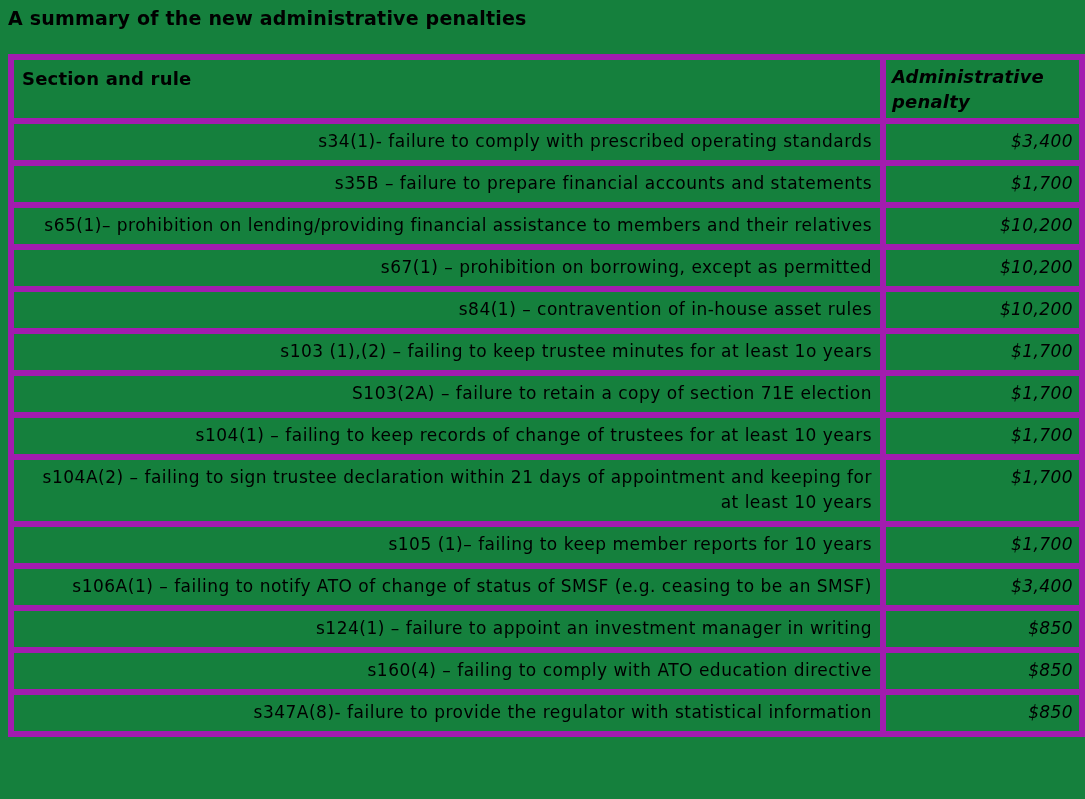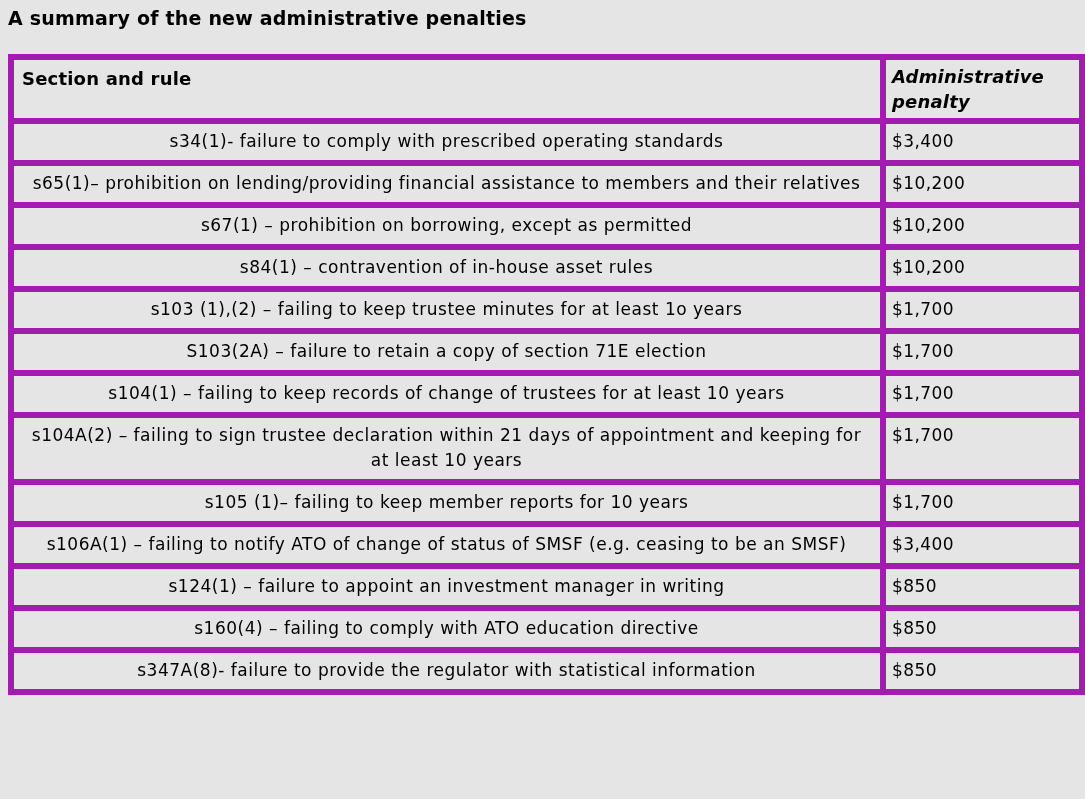--- a/index.html
+++ b/index.html
@@ -6,21 +6,21 @@
     html, body {
       margin: 0;
       padding: 0;
       background: #ffffff;
       color: #000000;
       font-family: "DejaVu Sans", "Liberation Sans", sans-serif;
     }
     .page {
       width: 1085px;
       height: 799px;
-      background: #e5e5e5;
+      background: #15803d;
       overflow: hidden;
       position: relative;
     }
     .doc-title {
       margin: 6px 0 0 8px;
       font-size: 19px;
       line-height: 24px;
       font-weight: bold;
       letter-spacing: 0.2px;
     }
@@ -50,33 +50,34 @@
     th.col-penalty {
       text-align: left;
       font-size: 18px;
       line-height: 25px;
       font-weight: bold;
       padding: 4px 6px;
       letter-spacing: 0.2px;
       font-style: italic;
     }
     td.cell-rule {
-      text-align: center;
+      text-align: right;
       font-size: 17px;
       line-height: 25px;
       padding: 5px 8px 6px 7px;
       letter-spacing: 0.5px;
       white-space: pre-wrap;
     }
     td.cell-penalty {
-      text-align: left;
+      text-align: right;
       font-size: 17px;
       line-height: 25px;
       padding: 5px 6px 6px;
       letter-spacing: 0.4px;
+      font-style: italic;
     }
   </style>
 </head>
 <body>
 
 <div class="page">
   <h1 class="doc-title">A summary of the new administrative penalties</h1>
 
   <table class="penalties">
     <colgroup>
@@ -87,20 +88,24 @@
       <tr>
         <th class="col-rule">Section and rule</th>
         <th class="col-penalty">Administrative penalty</th>
       </tr>
     </thead>
     <tbody>
 
     <tr>
           <td class="cell-rule">s34(1)- failure to comply with prescribed operating standards</td>
           <td class="cell-penalty">$3,400</td>
+        </tr>
+        <tr>
+          <td class="cell-rule">s35B – failure to prepare financial accounts and statements</td>
+          <td class="cell-penalty">$1,700</td>
         </tr>
         <tr>
           <td class="cell-rule">s65(1)– prohibition on lending/providing financial assistance to members and their relatives</td>
           <td class="cell-penalty">$10,200</td>
         </tr>
         <tr>
           <td class="cell-rule">s67(1) – prohibition on borrowing, except as permitted</td>
           <td class="cell-penalty">$10,200</td>
         </tr>
         <tr>

